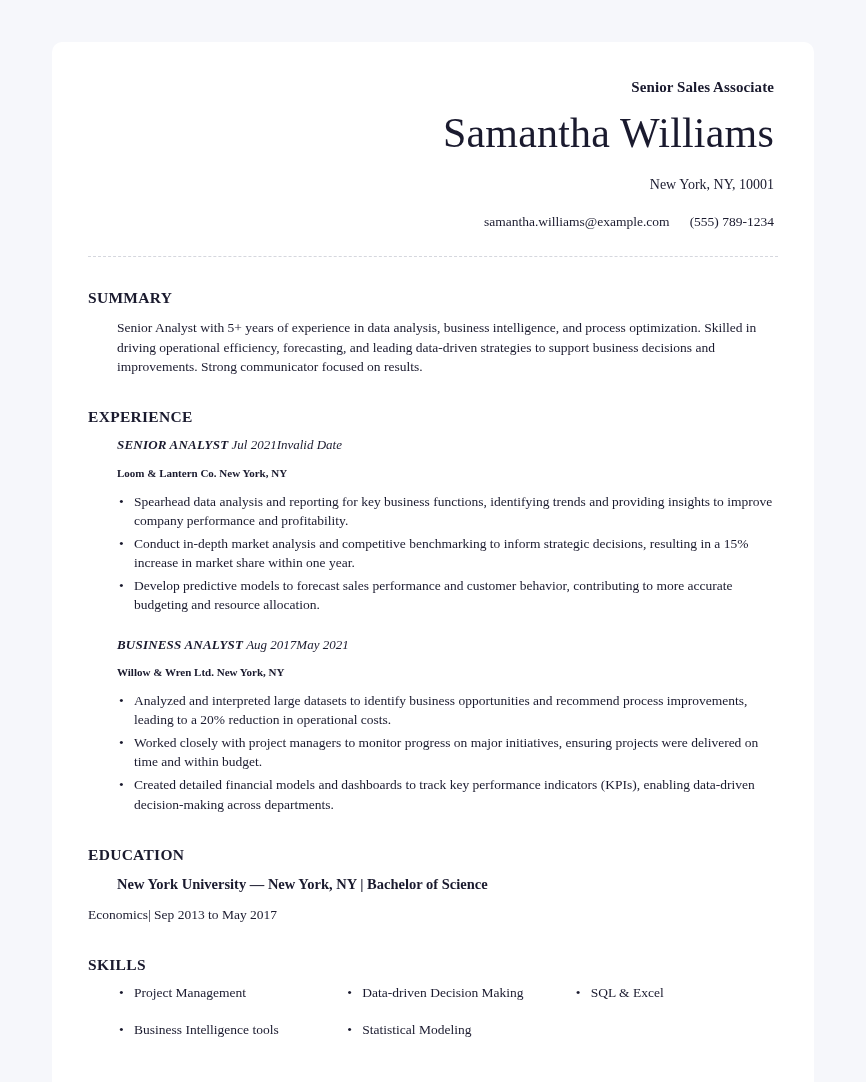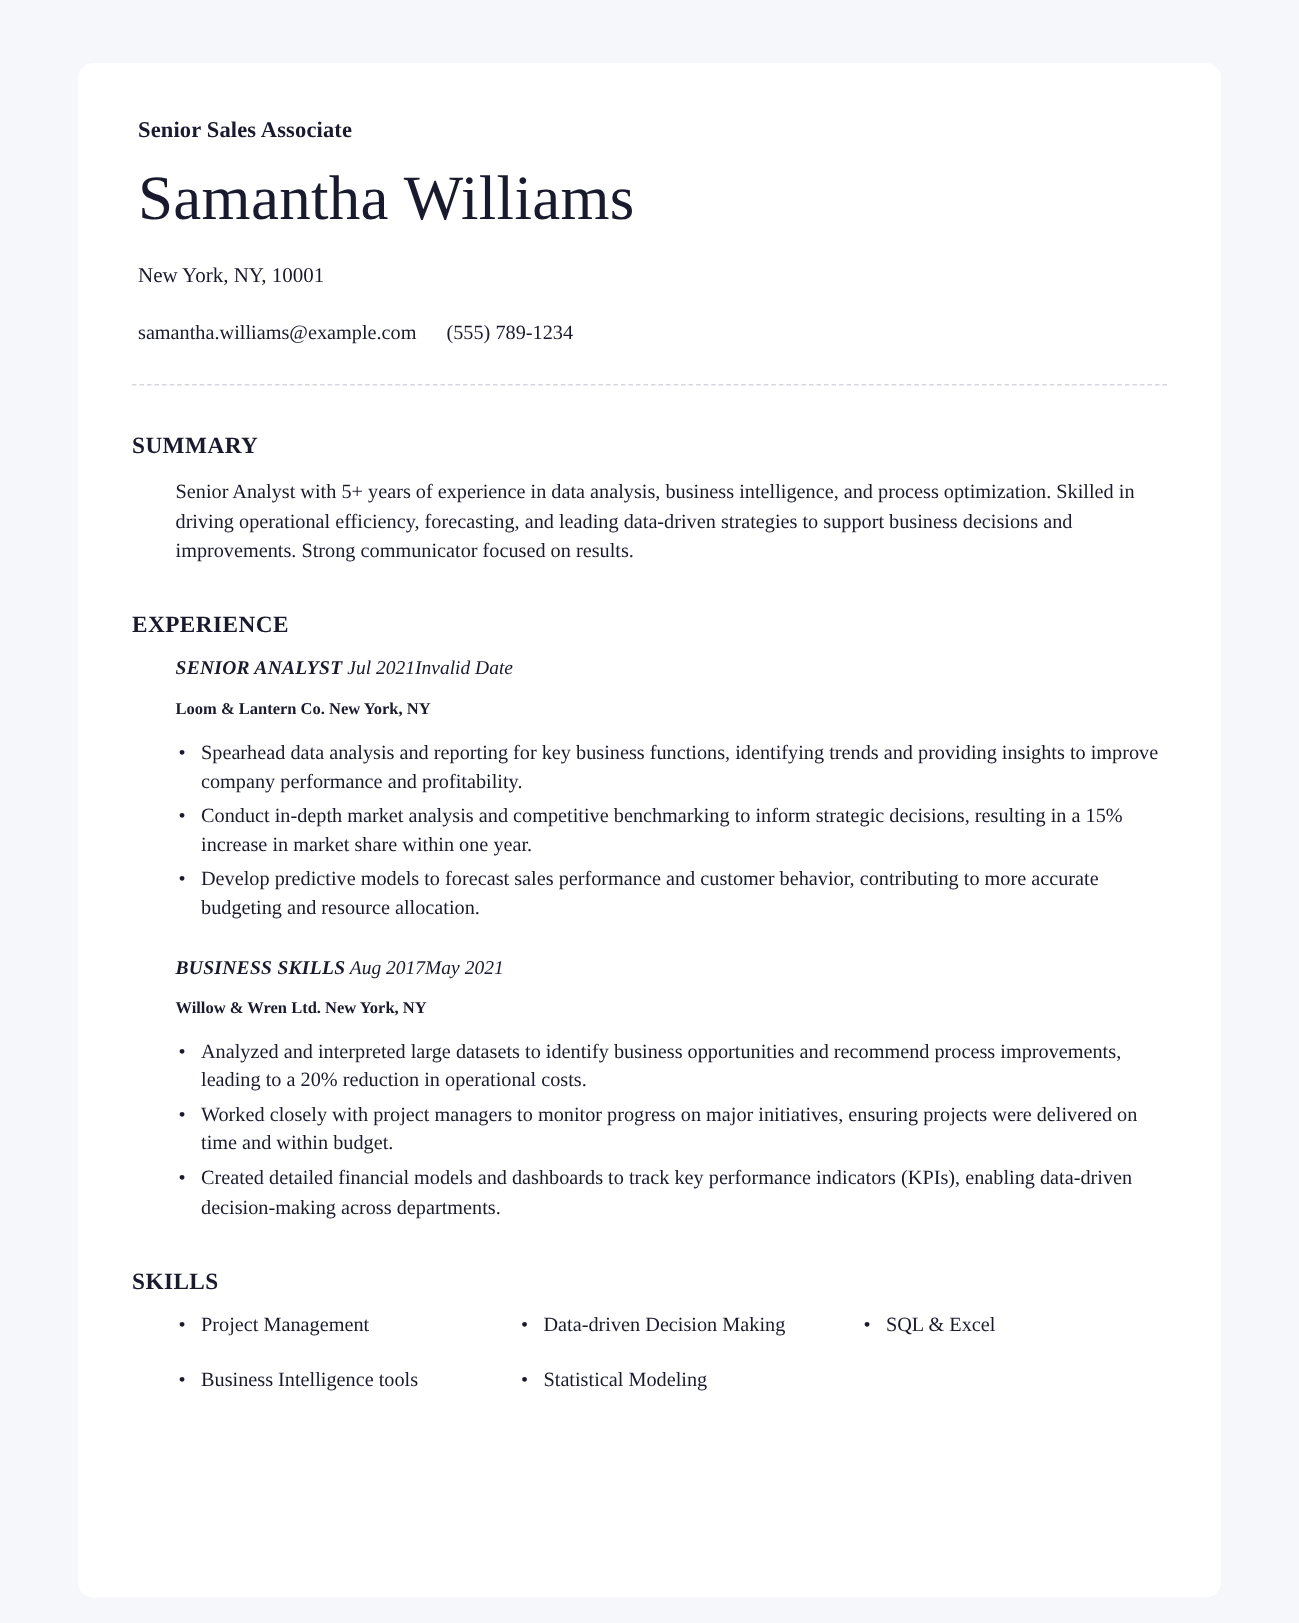--- a/index.html
+++ b/index.html
@@ -21,21 +21,21 @@
     width: 762px;
     min-height: 1023px;
     background: #ffffff;
     border-radius: 10px;
     box-sizing: border-box;
     padding: 0;
   }
 
   
   .header {
-    text-align: left;
+    text-align: right;
     padding: 36px 40px 0 40px;
   }
   .job-title {
     font-size: 15px;
     font-weight: bold;
     letter-spacing: 0.1px;
     margin: 0;
     line-height: 1.2;
   }
   .full-name {
@@ -207,34 +207,43 @@
           <div class="exp-company-line">Loom &amp; Lantern Co. New York, NY</div>
           <ul class="bullets">
             <li>Spearhead data analysis and reporting for key business functions, identifying trends and providing insights to improve company performance and profitability.</li>
             <li>Conduct in-depth market analysis and competitive benchmarking to inform strategic decisions, resulting in a 15% increase in market share within one year.</li>
             <li>Develop predictive models to forecast sales performance and customer behavior, contributing to more accurate budgeting and resource allocation.</li>
           </ul>
         </div>
 
         <div class="exp-entry">
           <div class="exp-heading">
-            <span class="exp-role">BUSINESS SKILLS</span>
+            <span class="exp-role">BUSINESS ANALYST</span>
             <span class="exp-dates">Aug 2017May 2021</span>
           </div>
           <div class="exp-company-line">Willow &amp; Wren Ltd. New York, NY</div>
           <ul class="bullets">
             <li>Analyzed and interpreted large datasets to identify business opportunities and recommend process improvements, leading to a 20% reduction in operational costs.</li>
             <li>Worked closely with project managers to monitor progress on major initiatives, ensuring projects were delivered on time and within budget.</li>
             <li>Created detailed financial models and dashboards to track key performance indicators (KPIs), enabling data-driven decision-making across departments.</li>
           </ul>
         </div>
 
       </div>
     </div>
 
+    <div class="section">
+      <div class="section-title">EDUCATION</div>
+      <div class="section-body">
+        <div class="edu-entry">
+          <div class="edu-heading">New York University — New York, NY | Bachelor of Science</div>
+          <div class="edu-sub">Economics| Sep 2013 to May 2017</div>
+        </div>
+      </div>
+    </div>
 
     <div class="section">
       <div class="section-title">SKILLS</div>
       <div class="skills-grid">
         <div class="skill-item">Project Management</div>
         <div class="skill-item">Data-driven Decision Making</div>
         <div class="skill-item">SQL &amp; Excel</div>
         <div class="skill-item">Business Intelligence tools</div>
         <div class="skill-item">Statistical Modeling</div>
       </div>

